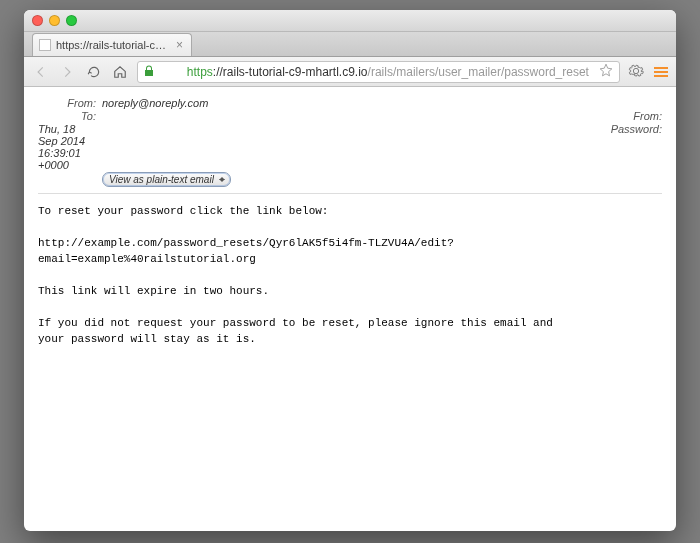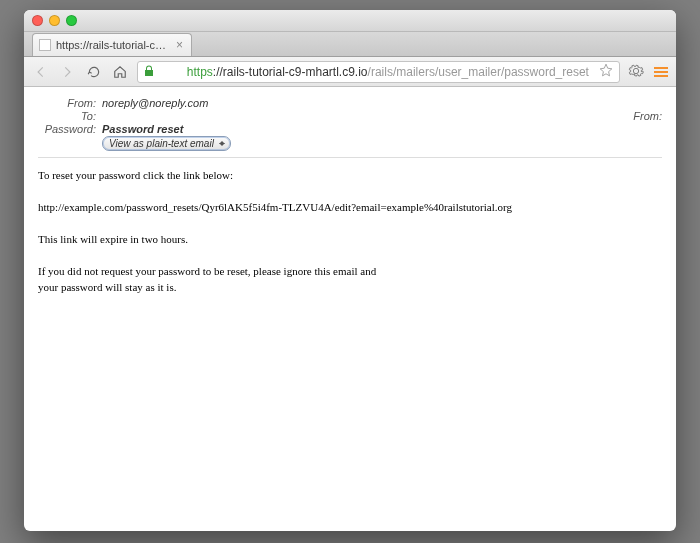--- a/index.html
+++ b/index.html
@@ -159,21 +159,21 @@
       border-left: 3px solid transparent;
       border-right: 3px solid transparent;
       border-top: 3px solid #555;
     }
     .divider {
       border: none;
       border-top: 1px solid #ddd;
       margin: 6px 0 10px 0;
     }
     .email-body {
-      font-family: Liberation Serif, serif;
+      font-family: Liberation Mono, monospace;
       font-size: 11px;
       color: #000;
       white-space: pre-wrap;
       line-height: 1.45;
     }
   </style>
 </head>
 <body>
 
 <div class="window">
@@ -244,22 +244,22 @@
       </span>
     </div>
   </div>
 
   <div class="content">
     <div class="headers">
       <div class="label">From:</div>
       <div class="value">noreply@noreply.com</div>
       <div class="label">To:</div>
       <div class="label">From:</div>
+      <div class="value">Thu, 18 Sep 2014 16:39:01 +0000</div>
       <div class="label">Password:</div>
-      <div class="value subject">Password reset</div>
       <div></div>
       <div class="view-select-wrap">
         <span class="view-select">
           <span>View as plain-text email</span>
         </span>
       </div>
     </div>
     <hr class="divider">
     <div class="email-body"><span>To reset your password click the link below:</span>
 

